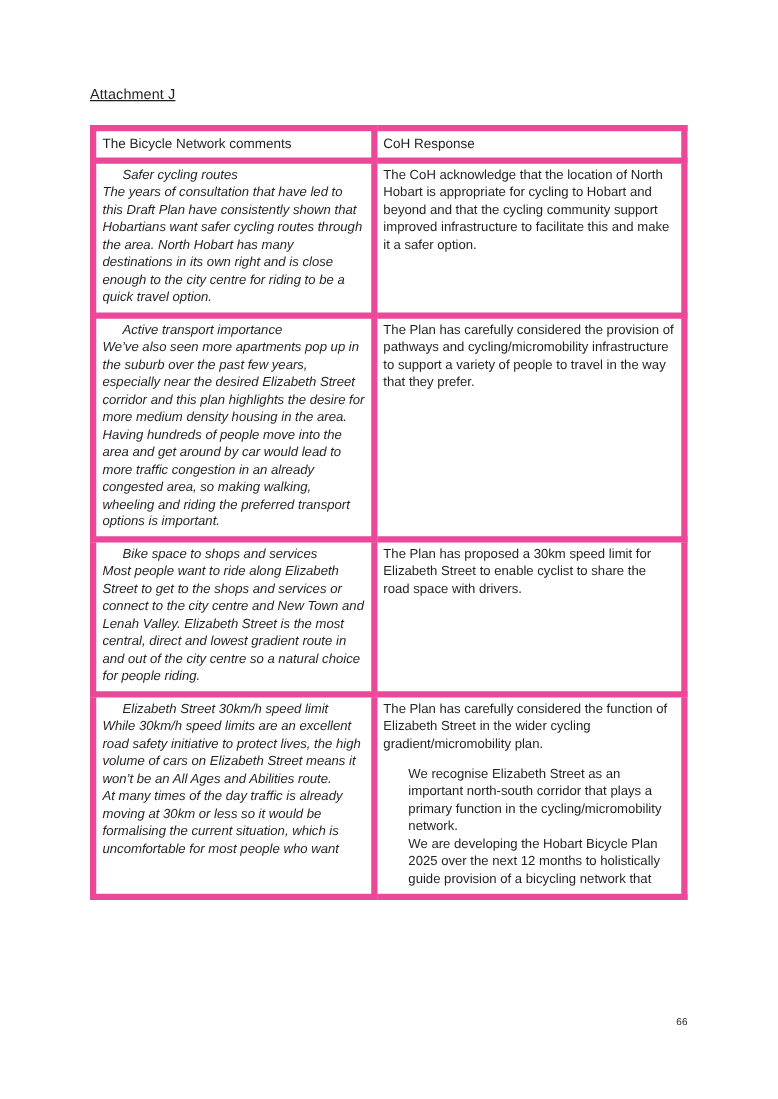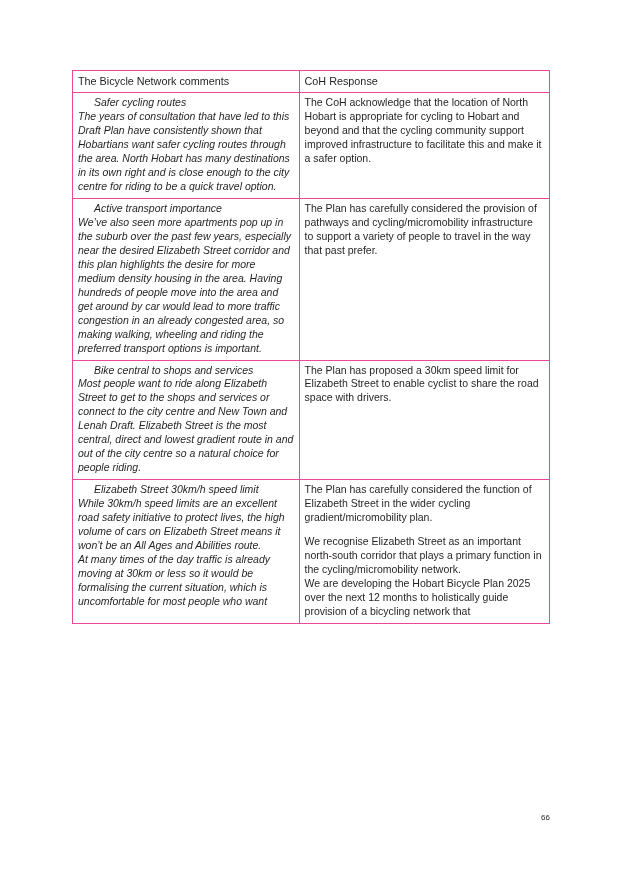--- a/index.html
+++ b/index.html
@@ -43,21 +43,21 @@
   table.comments {
     width: 100%;
     border-collapse: collapse;
     table-layout: fixed;
     font-size: 10.5px;
   }
   table.comments col.c1 { width: 47.5%; }
   table.comments col.c2 { width: 52.5%; }
   table.comments th,
   table.comments td {
-    border: 1px solid #ec4899;
+    border: 5px solid #ec4899;
     vertical-align: top;
     padding: 3px 5px 4px 5px;
     line-height: 1.33;
   }
   table.comments th {
     font-weight: normal;
     text-align: left;
     font-size: 10.8px;
   }
   td.left-cell {
@@ -66,20 +66,21 @@
   td.left-cell .subhead {
     font-style: italic;
     display: block;
     margin-left: 16px;
   }
   td.right-cell p {
     margin: 0;
   }
   td.right-cell p + p {
     margin-top: 10px;
+    margin-left: 20px;
   }
   .footer {
     position: absolute;
     left: 72px;
     bottom: 36px;
     width: 478px;
     font-size: 9.6px;
     color: #231f20;
   }
   .page-number {
@@ -88,20 +89,21 @@
     bottom: 57px;
     font-size: 8px;
     color: #231f20;
   }
 </style>
 </head>
 <body>
 
 <div class="page">
 
+  <div class="attachment-label">Attachment J</div>
 
 
 
   <table class="comments">
     <colgroup>
         <col class="c1">
         <col class="c2">
       </colgroup>
     <thead>
       <tr>
@@ -118,27 +120,27 @@
         <td class="right-cell">
           <p>The CoH acknowledge that the location of North Hobart is appropriate for cycling to Hobart and beyond and that the cycling community support improved infrastructure to facilitate this and make it a safer option.</p>
         </td>
       </tr>
       <tr>
         <td class="left-cell">
           <span class="subhead">Active transport importance</span>
           <span>We’ve also seen more apartments pop up in the suburb over the past few years, especially near the desired Elizabeth Street corridor and this plan highlights the desire for more medium density housing in the area. Having hundreds of people move into the area and get around by car would lead to more traffic congestion in an already congested area, so making walking, wheeling and riding the preferred transport options is important.</span>
         </td>
         <td class="right-cell">
-          <p>The Plan has carefully considered the provision of pathways and cycling/micromobility infrastructure to support a variety of people to travel in the way that past prefer.</p>
+          <p>The Plan has carefully considered the provision of pathways and cycling/micromobility infrastructure to support a variety of people to travel in the way that they prefer.</p>
         </td>
       </tr>
       <tr>
         <td class="left-cell">
-          <span class="subhead">Bike central to shops and services</span>
-          <span>Most people want to ride along Elizabeth Street to get to the shops and services or connect to the city centre and New Town and Lenah Draft. Elizabeth Street is the most central, direct and lowest gradient route in and out of the city centre so a natural choice for people riding.</span>
+          <span class="subhead">Bike space to shops and services</span>
+          <span>Most people want to ride along Elizabeth Street to get to the shops and services or connect to the city centre and New Town and Lenah Valley. Elizabeth Street is the most central, direct and lowest gradient route in and out of the city centre so a natural choice for people riding.</span>
         </td>
         <td class="right-cell">
           <p>The Plan has proposed a 30km speed limit for Elizabeth Street to enable cyclist to share the road space with drivers.</p>
         </td>
       </tr>
       <tr>
         <td class="left-cell">
           <span class="subhead">Elizabeth Street 30km/h speed limit</span>
           <span>While 30km/h speed limits are an excellent road safety initiative to protect lives, the high volume of cars on Elizabeth Street means it won’t be an All Ages and Abilities route.<br>At many times of the day traffic is already moving at 30km or less so it would be formalising the current situation, which is uncomfortable for most people who want</span>
         </td>

